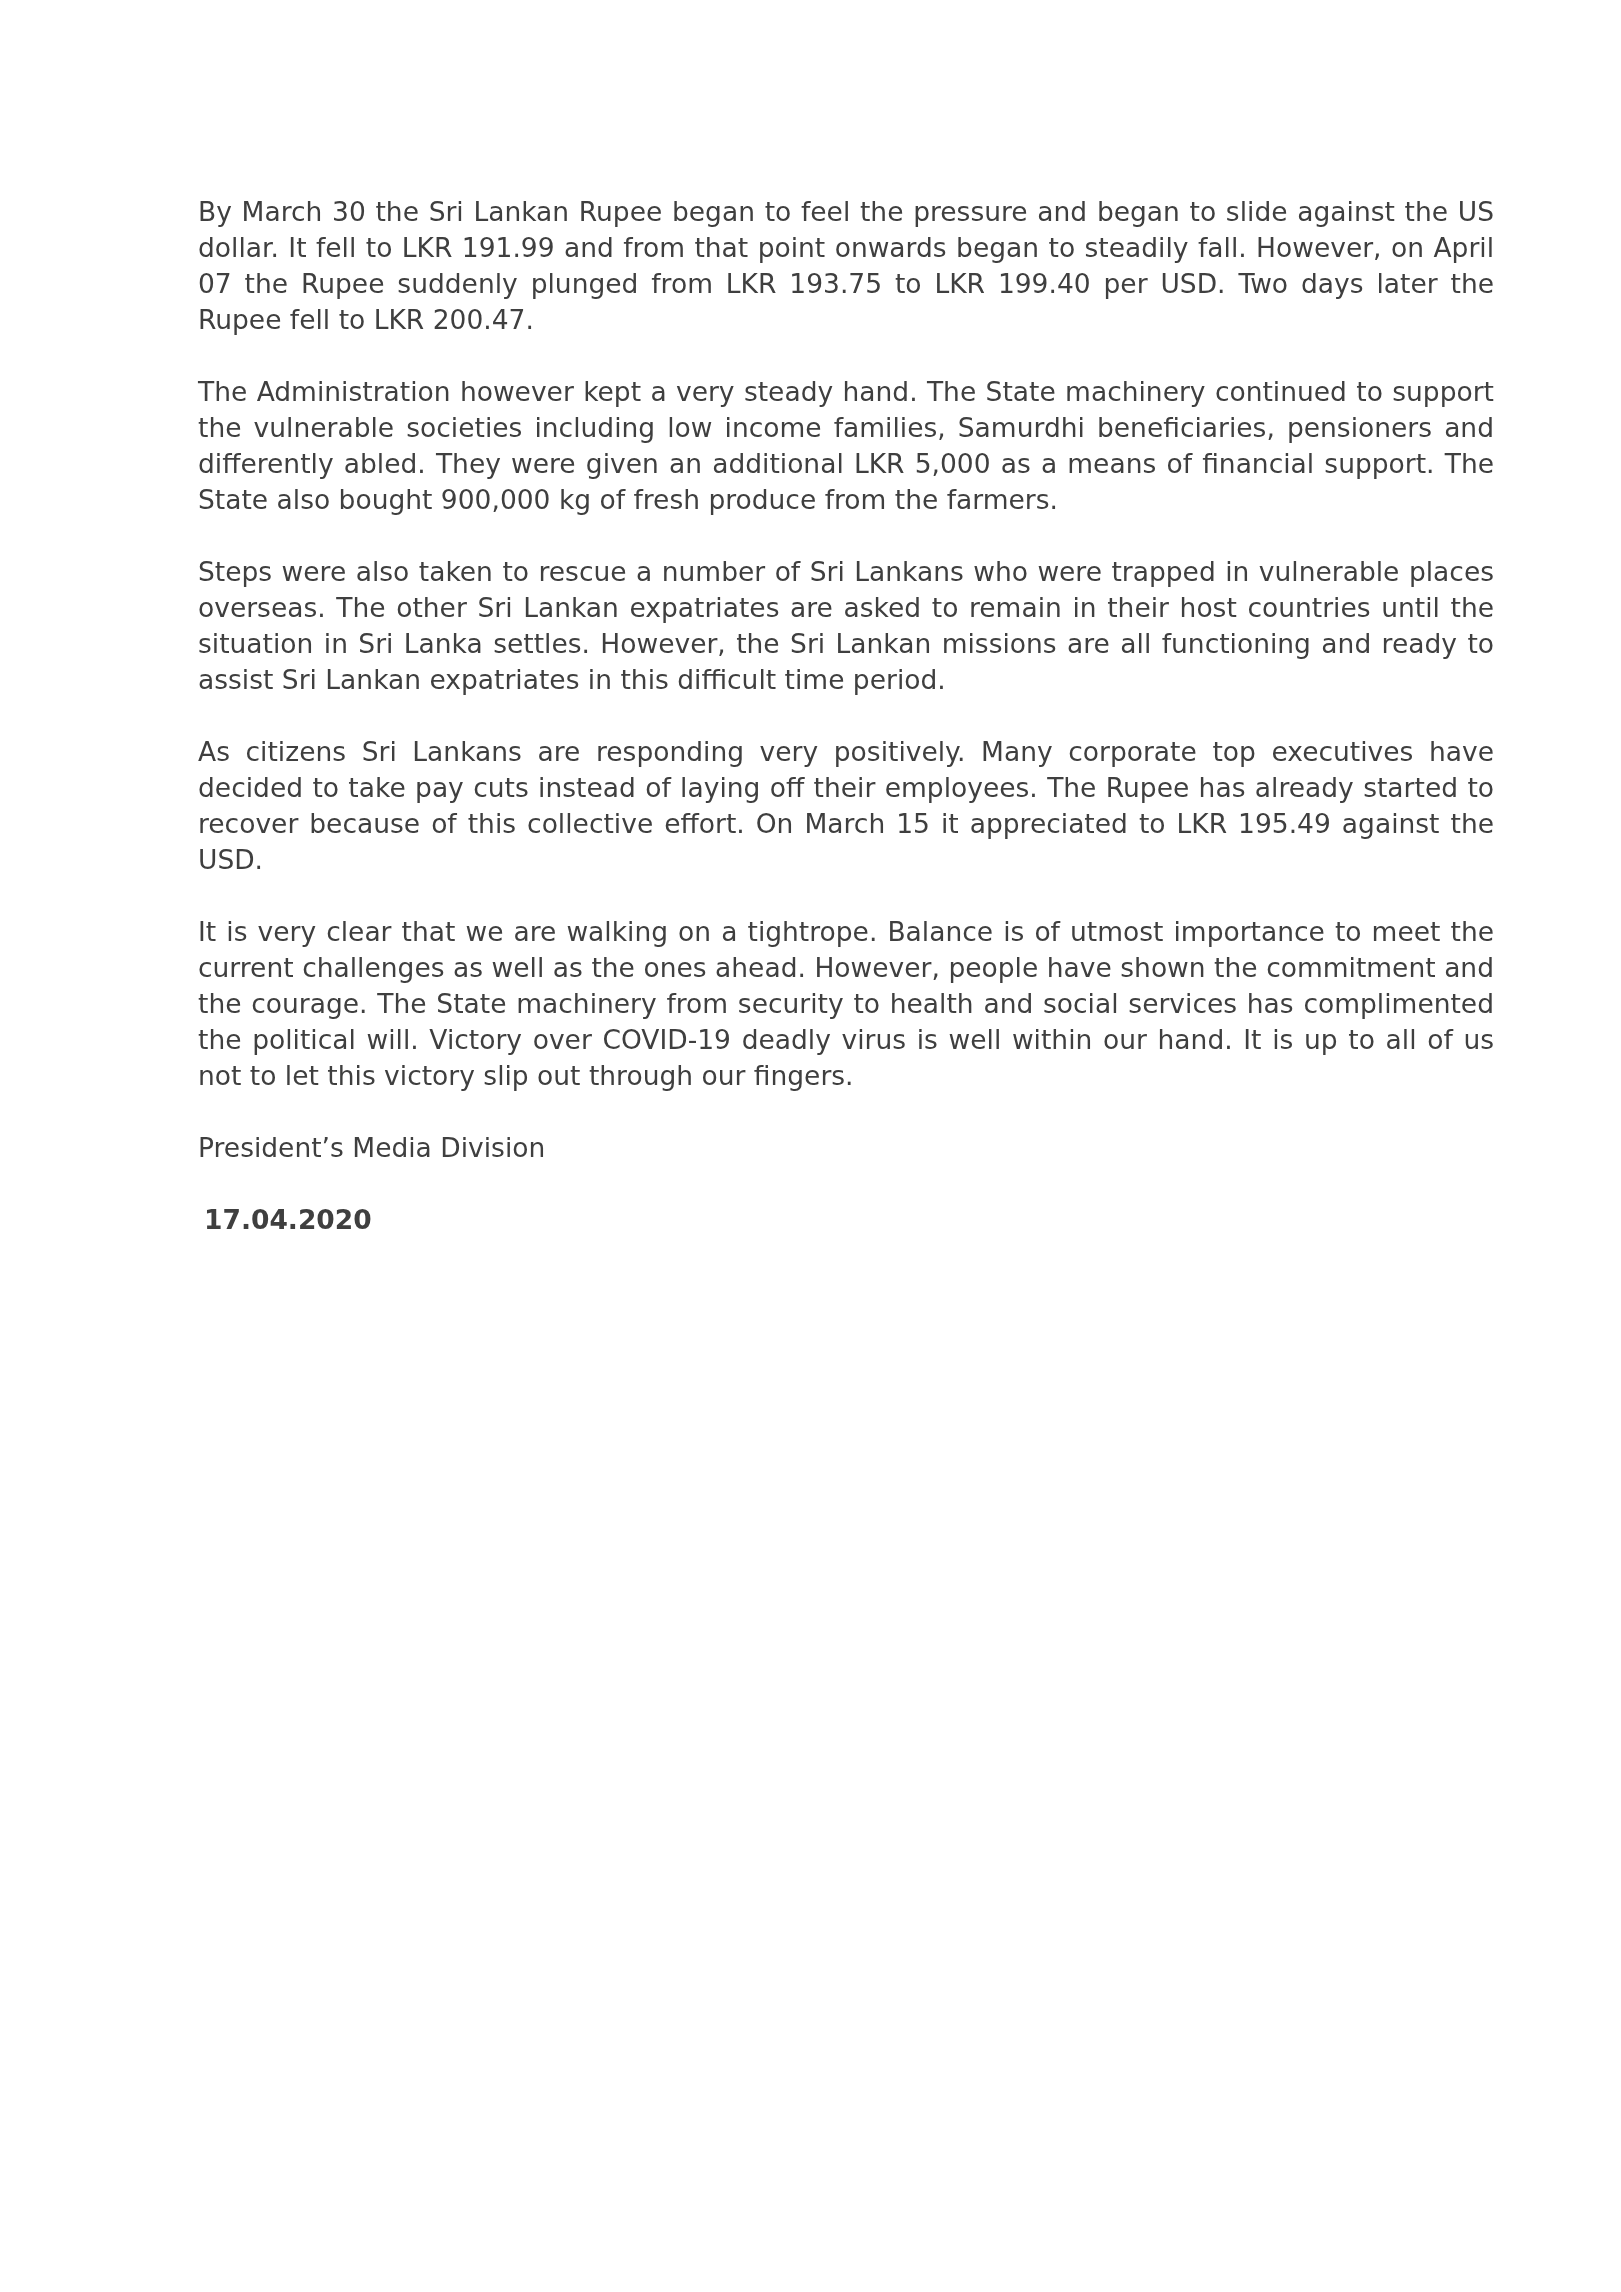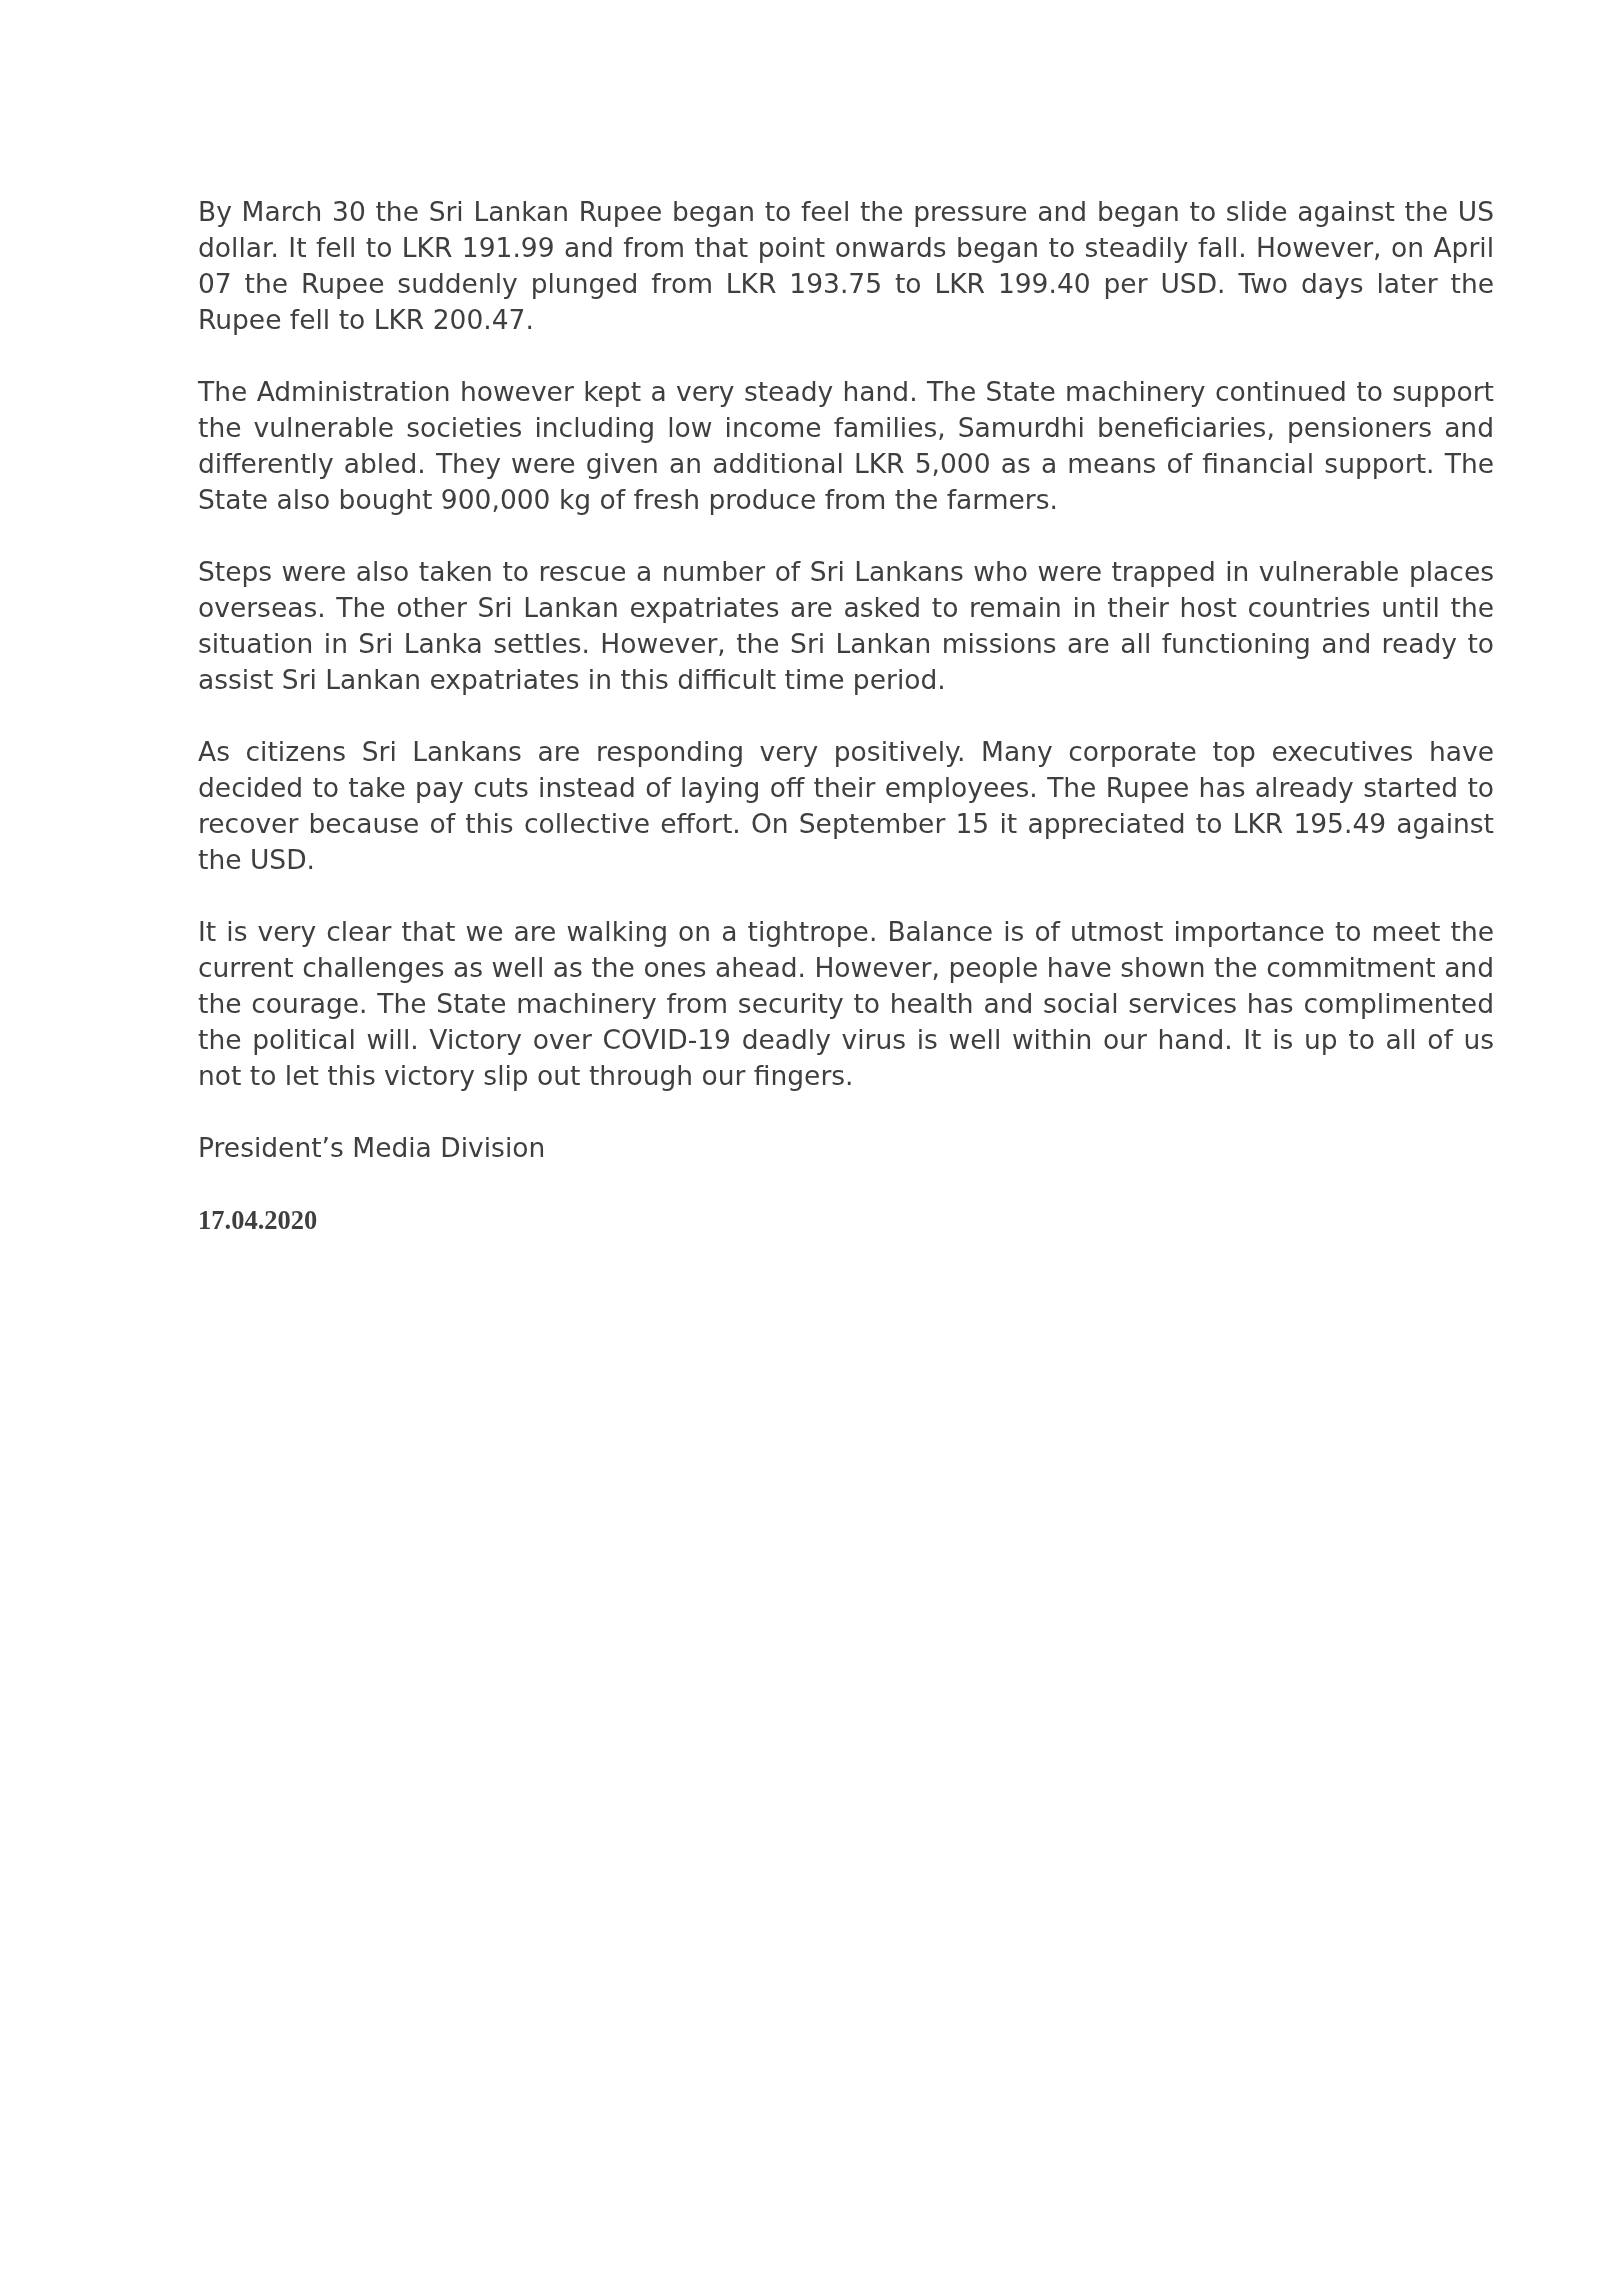--- a/index.html
+++ b/index.html
@@ -26,30 +26,29 @@
     .para {
       margin: 12px 0 36px 0;
       text-align: justify;
       text-align-last: left;
     }
     .signature {
       margin: 16px 0 36px 0;
       font-weight: normal;
     }
     .date {
-      margin: 0;
+      margin: 6px;
       font-weight: bold;
-      font-family: Liberation Serif, serif;
     }
   </style>
 </head>
 <body>
 
 <div class="page">
   <p class="para">By March 30 the Sri Lankan Rupee began to feel the pressure and began to slide against the US dollar. It fell to LKR 191.99 and from that point onwards began to steadily fall. However, on April 07 the Rupee suddenly plunged from LKR 193.75 to LKR 199.40 per USD. Two days later the Rupee fell to LKR 200.47.</p>
   <p class="para">The Administration however kept a very steady hand. The State machinery continued to support the vulnerable societies including low income families, Samurdhi beneficiaries, pensioners and differently abled. They were given an additional LKR 5,000 as a means of financial support. The State also bought 900,000 kg of fresh produce from the farmers.</p>
   <p class="para">Steps were also taken to rescue a number of Sri Lankans who were trapped in vulnerable places overseas. The other Sri Lankan expatriates are asked to remain in their host countries until the situation in Sri Lanka settles. However, the Sri Lankan missions are all functioning and ready to assist Sri Lankan expatriates in this difficult time period.</p>
-  <p class="para">As citizens Sri Lankans are responding very positively. Many corporate top executives have decided to take pay cuts instead of laying off their employees. The Rupee has already started to recover because of this collective effort. On September 15 it appreciated to LKR 195.49 against the USD.</p>
+  <p class="para">As citizens Sri Lankans are responding very positively. Many corporate top executives have decided to take pay cuts instead of laying off their employees. The Rupee has already started to recover because of this collective effort. On March 15 it appreciated to LKR 195.49 against the USD.</p>
   <p class="para">It is very clear that we are walking on a tightrope. Balance is of utmost importance to meet the current challenges as well as the ones ahead. However, people have shown the commitment and the courage. The State machinery from security to health and social services has complimented the political will. Victory over COVID-19 deadly virus is well within our hand. It is up to all of us not to let this victory slip out through our fingers.</p>
   <p class="signature">President’s Media Division</p>
   <p class="date">17.04.2020</p>
 </div>
 
 
 </body></html>

